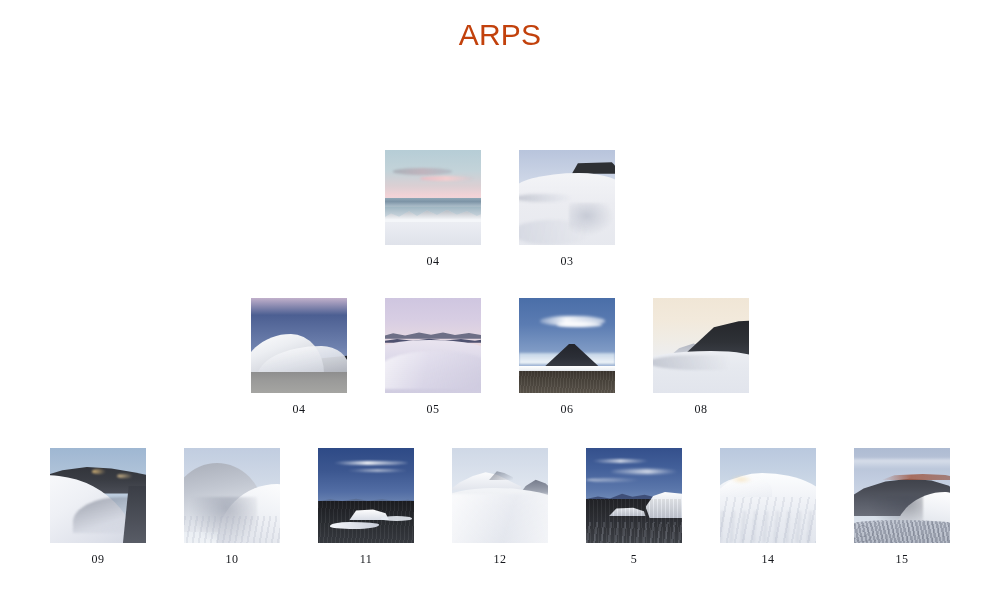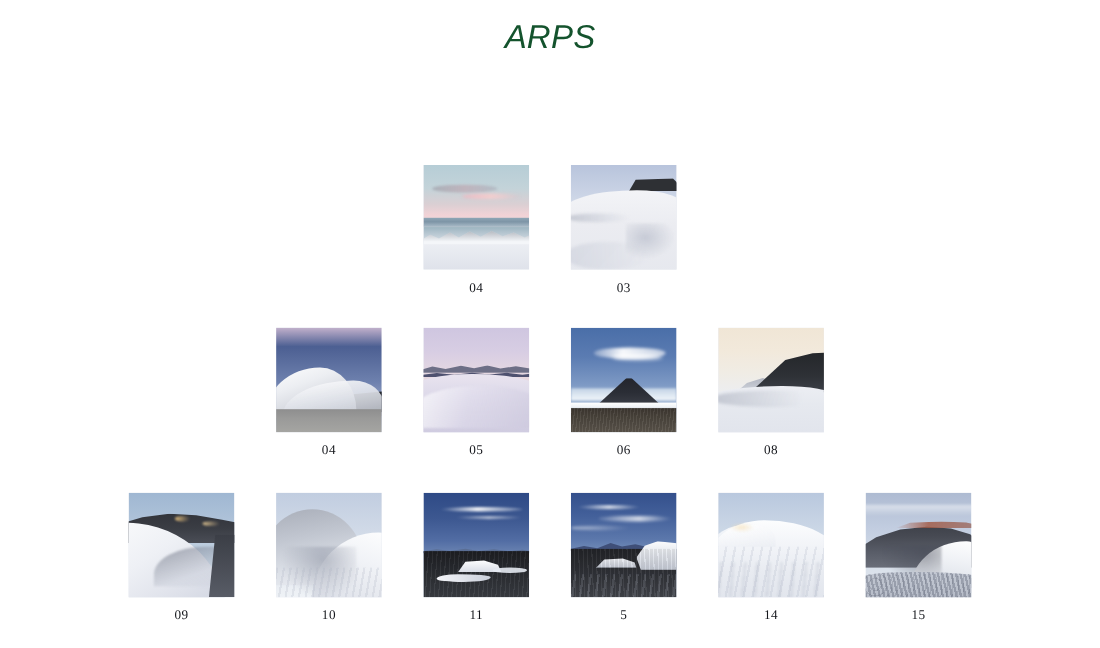--- a/index.html
+++ b/index.html
@@ -582,21 +582,21 @@
       repeating-radial-gradient(circle at 12% 40%, rgba(90,96,112,.35) 0 1px, rgba(0,0,0,0) 1px 5px);
     opacity:.7;
   }
 
 </style>
 </head>
 <body style="background: rgb(255, 255, 255);">
 
 <div id="page">
 
-  <div class="title-block" style="color: #14532d; font-style: italic;">
+  <div class="title-block" style="color: #c2410c;">
     <div class="title-line-1">ARPS</div>
   </div>
 
   <div class="row" id="row-1">
 
 
     <div class="cell">
       <div class="thumb">
         <div class="layer p02-sky"></div>
         <div class="p02-cloud1"></div>
@@ -709,20 +709,31 @@
         <div class="p11-far"></div>
         <div class="p11-lava"></div>
         <div class="p11-lava-grain"></div>
         <div class="p11-snow1"></div>
         <div class="p11-snow3"></div>
         <div class="p11-snow2"></div>
       </div>
       <div class="caption">11</div>
     </div>
 
+    <div class="cell">
+      <div class="thumb">
+        <div class="layer p12-sky"></div>
+        <div class="p12-peak"></div>
+        <div class="p12-peak-dark"></div>
+        <div class="p12-right"></div>
+        <div class="p12-plain"></div>
+        <div class="p12-slope"></div>
+      </div>
+      <div class="caption">12</div>
+    </div>
 
     <div class="cell">
       <div class="thumb">
         <div class="layer p13-sky"></div>
         <div class="p13-cirrus1"></div>
         <div class="p13-cirrus2"></div>
         <div class="p13-cirrus3"></div>
         <div class="p13-mtn"></div>
         <div class="p13-lava"></div>
         <div class="p13-bluff"></div>

